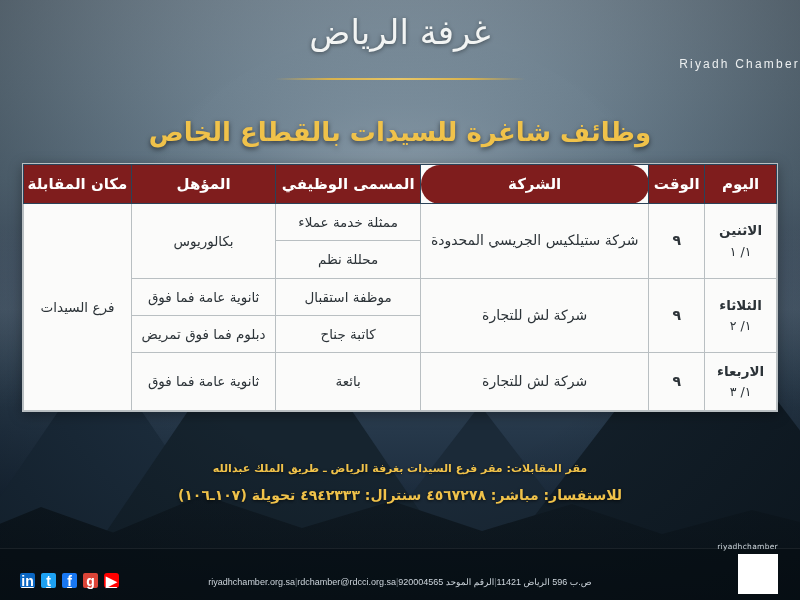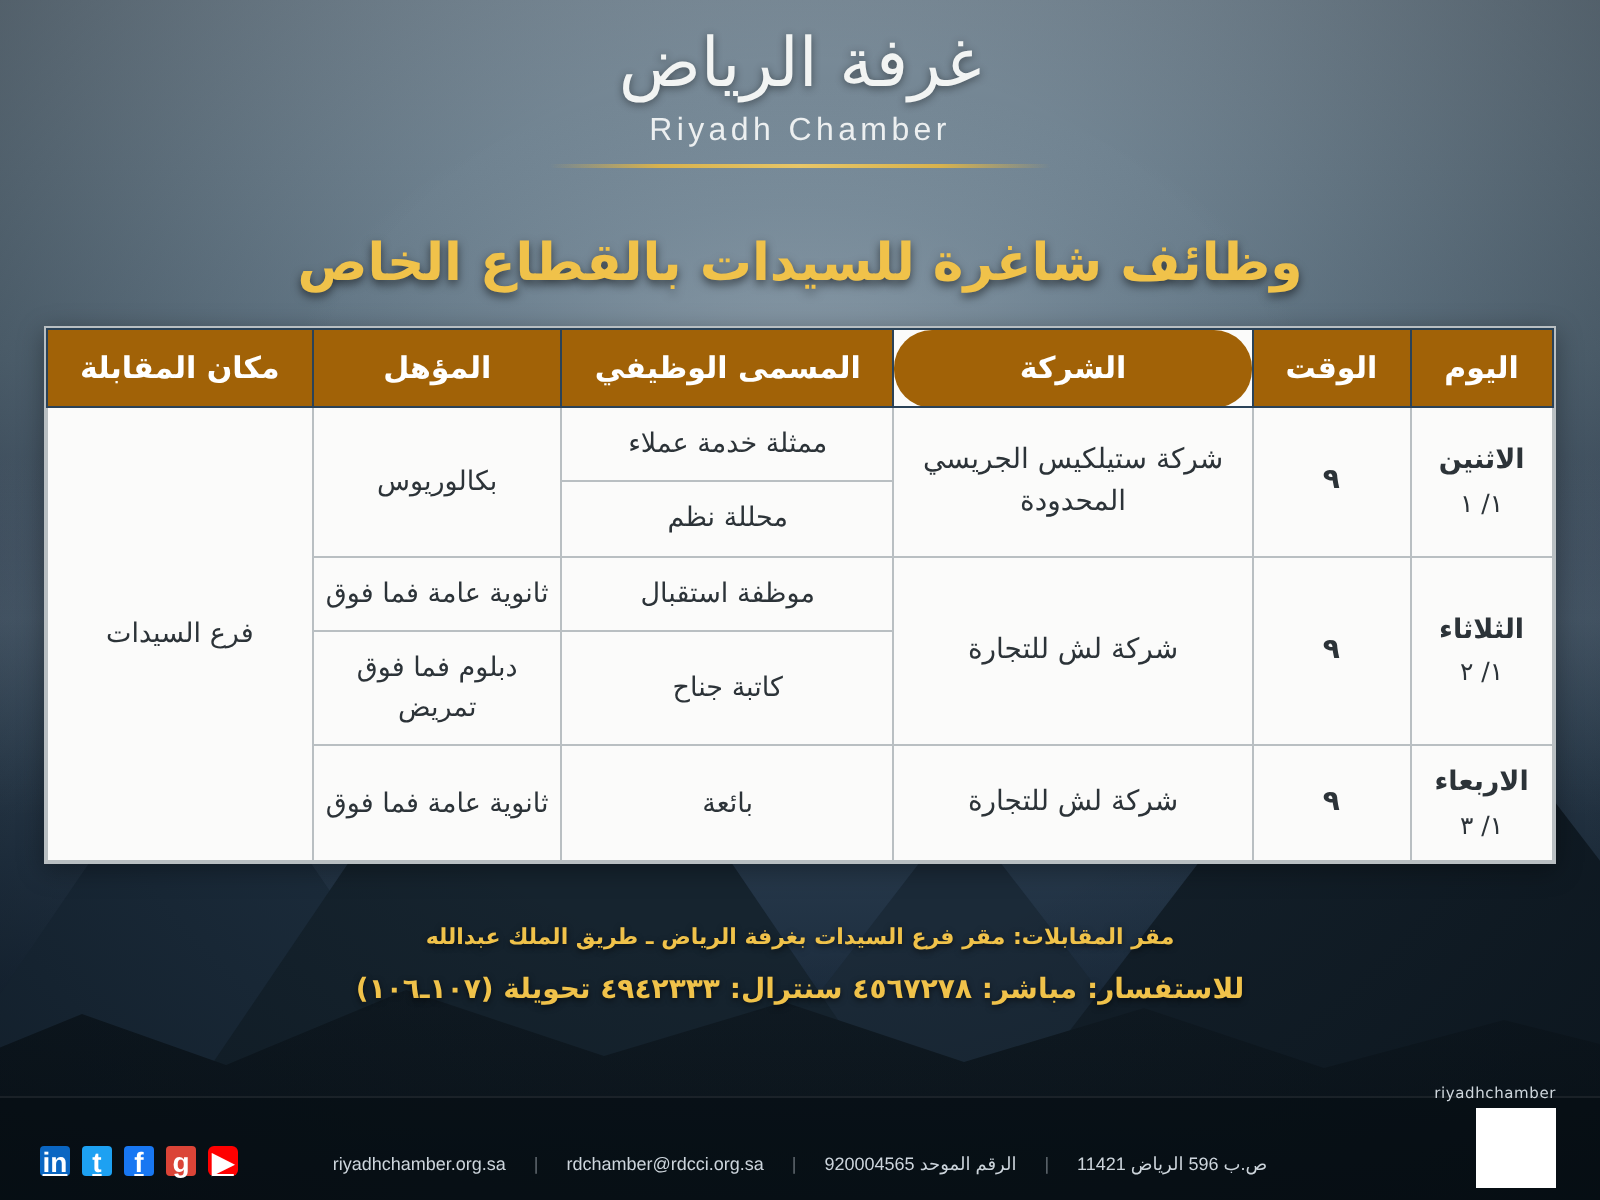--- a/index.html
+++ b/index.html
@@ -56,23 +56,24 @@
   }
   .logo-mark {
     font-family: "DejaVu Sans", "Liberation Sans", sans-serif;
     font-size: 34px; font-weight: 400; color: #f2f4f3;
     letter-spacing: 1px; line-height: 1.1;
     text-shadow: 0 1px 4px rgba(0,0,0,0.45);
     direction: rtl;
   }
   .logo-sub {
     margin-top: 6px;
-    font-size: 16px; color: #eceff0; letter-spacing: 2.2px;
+    font-size: 12px; color: #eceff0; letter-spacing: 2.2px;
     font-family: "Liberation Sans", sans-serif;
     direction: ltr;
+    text-align: right;
   }
   .logo-rule {
     margin: 7px auto 0; width: 250px; height: 2px;
     background: linear-gradient(90deg, rgba(214,177,76,0) 0%, #d8b24d 22%, #e8c667 50%, #d8b24d 78%, rgba(214,177,76,0) 100%);
   }
 
   
   .poster-title {
     position: absolute; top: 117px; left: 0; right: 0;
     text-align: center;
@@ -88,25 +89,25 @@
     border: 1px solid #b9bfc2;
     background: #fbfbfa;
     box-shadow: 0 3px 12px rgba(0,0,0,0.35);
   }
   table.jobs {
     width: 100%; border-collapse: collapse;
     direction: rtl;
     font-size: 13.5px; color: #2c3338;
   }
   table.jobs th {
-    background: #a16207;
+    background: #7f1d1d;
     color: #ffffff;
     font-weight: 700;
     font-size: 15px;
-    padding: 10px 16px;
+    padding: 10px 0;
     border: 1px solid #2a4258;
     text-align: center;
     white-space: nowrap;
   }
   table.jobs td {
     border: 1px solid #b9bfc2;
     padding: 8px 6px;
     text-align: center;
     vertical-align: middle;
     line-height: 1.5;
@@ -158,21 +159,21 @@
       linear-gradient(90deg, #111 25%, transparent 25%, transparent 50%, #111 50%, #111 62%, transparent 62%),
       linear-gradient(0deg, #111 18%, transparent 18%, transparent 44%, #111 44%, #111 58%, transparent 58%);
     background-size: 9px 9px, 9px 9px;
   }
   .qr-label {
     color: #cfd7dd; font-size: 7.5px; letter-spacing: .3px;
     margin-bottom: 3px; direction: ltr;
   }
   .contact-strip {
     position: absolute; left: 50%; bottom: 13px; transform: translateX(-50%);
-    display: flex; align-items: center; gap: 14px;
+    display: flex; align-items: center; 
     color: #cdd5dc; font-size: 9px; direction: ltr;
     font-family: "Liberation Sans", sans-serif;
     white-space: nowrap;
   }
   .contact-strip .sep { opacity: .45; }
   .social {
     position: absolute; left: 20px; bottom: 12px;
     display: flex; align-items: center; gap: 6px; direction: ltr;
   }
   .sico {

